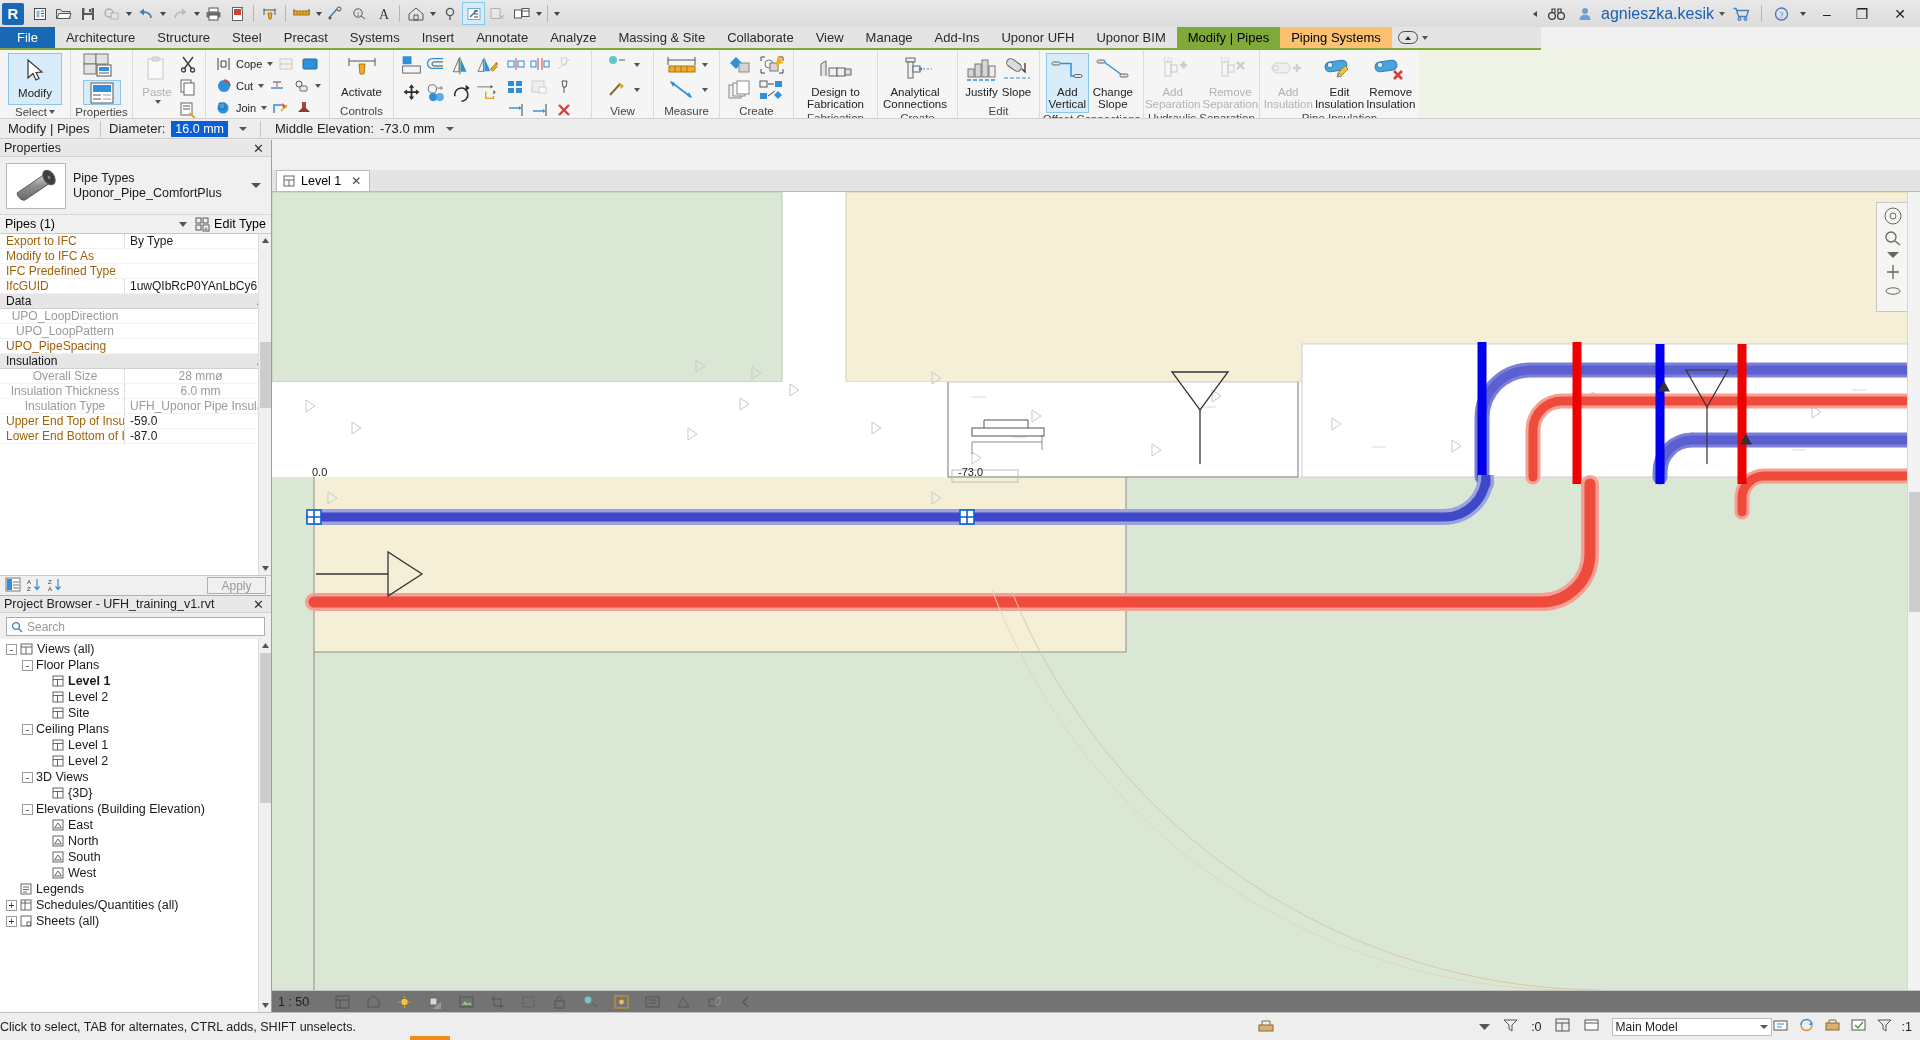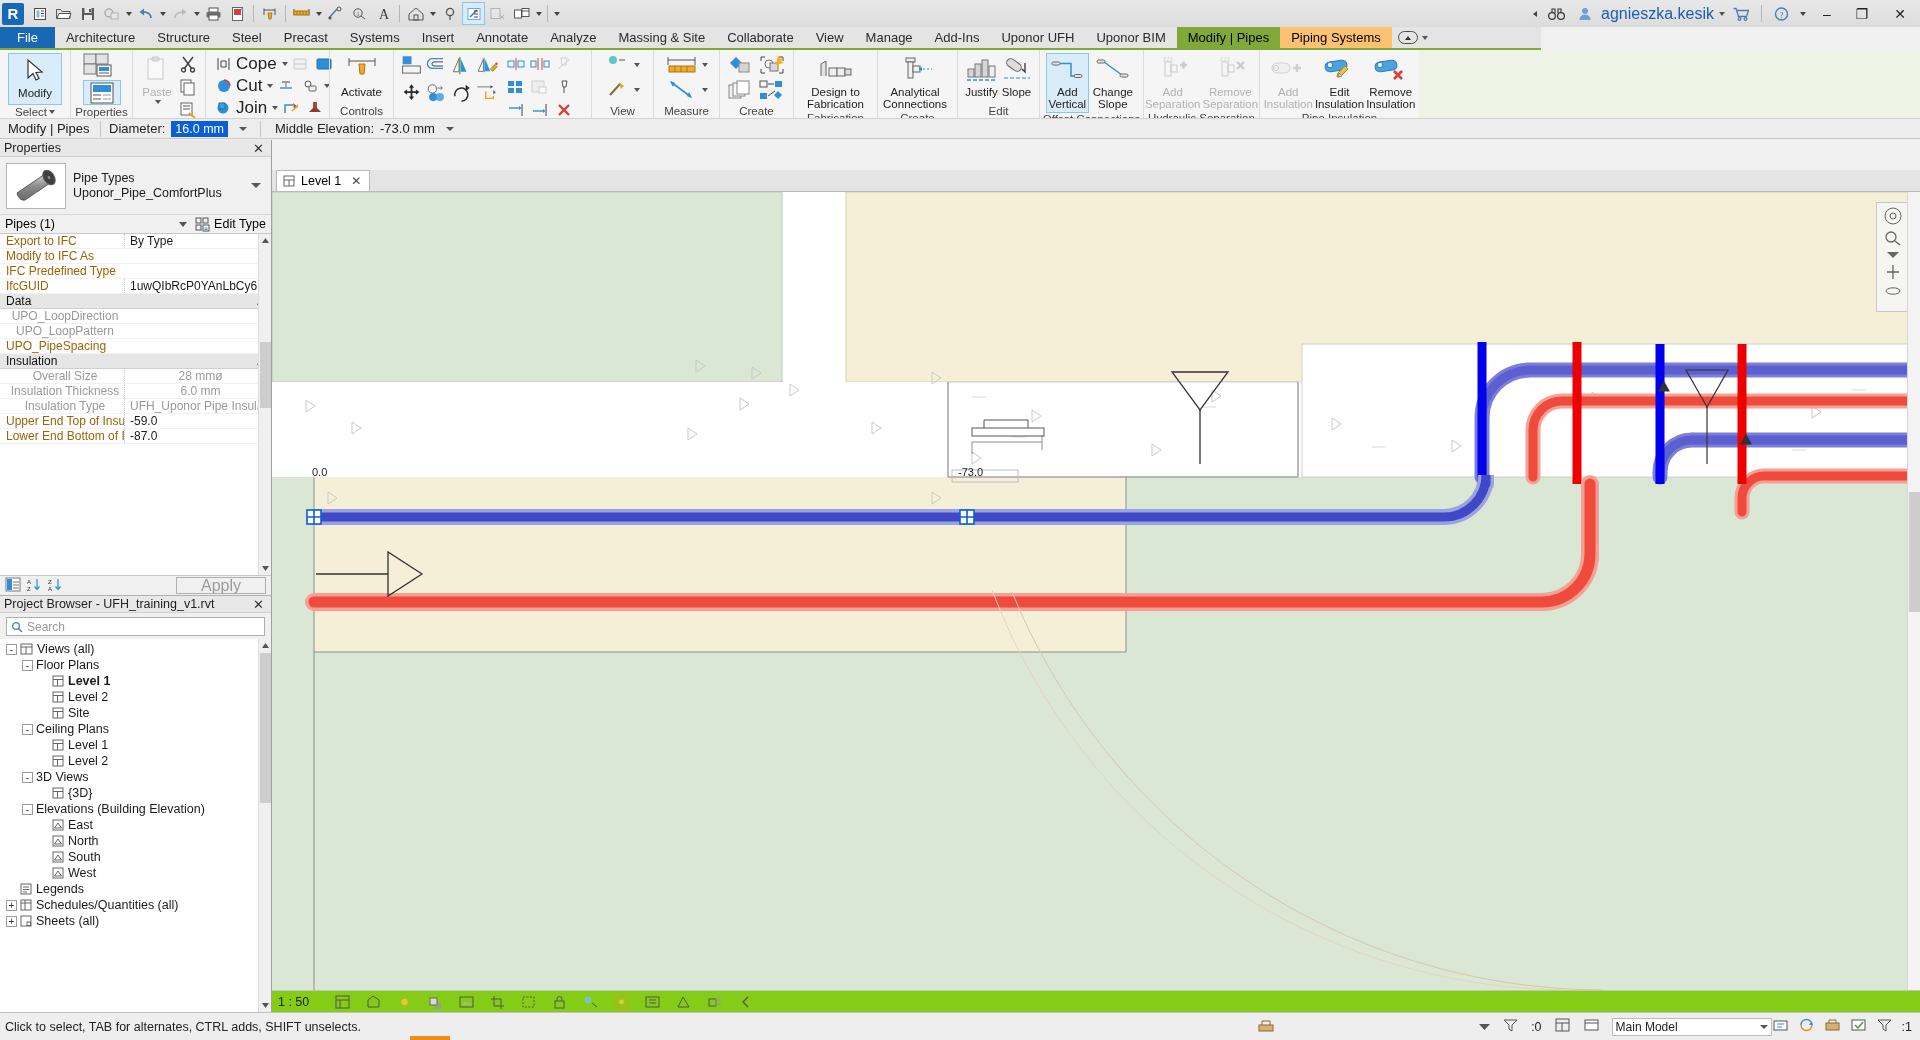--- a/index.html
+++ b/index.html
@@ -83,21 +83,21 @@
     width: 54px; padding: 2px 1px; font-size: 11.5px; color: #222; line-height: 11.5px;
     text-align: center; cursor: default;
   }
   .big-btn.wide { width: 62px; }
   .big-btn.sel { background: #d9ecf9; border: 1px solid #8cc6ea; }
   .big-btn.dis { color: #b2b2b2; }
   .big-btn .ico { height: 30px; display:flex; align-items:center; justify-content:center; margin-bottom: 2px; }
   .big-btn .lbl2 { display:block; }
   .small-btn { width: 23px; height: 22px; display:flex; align-items:center; justify-content:center; }
   .small-row { display: flex; align-items: center; gap: 1px; }
-  .txt-btn { display:flex; align-items:center; gap:3px; font-size:17px; color:#222; height:22px; padding-right:2px;}
+  .txt-btn { display:flex; align-items:center; gap:3px; font-size:11px; color:#222; height:22px; padding-right:2px;}
   .col3 { display: flex; flex-direction: column; gap: 1px; }
   .mini-caret { width:0;height:0;border-left:3px solid transparent;border-right:3px solid transparent;border-top:4px solid #555; margin-left:2px;}
 
   
   .optbar {
     position: absolute; top: 118px; left: 0; width: 1920px; height: 21px;
     background: #ededed; border-top: 1px solid #d2d2d2; border-bottom: 1px solid #c8c8c8;
     display: flex; align-items: center; font-size: 13px; color: #222;
   }
   .optbar .seg { display: flex; align-items: center; height: 21px; padding: 0 8px; }
@@ -155,22 +155,22 @@
     background: #f0f0f0; border-left: 1px solid #ddd;
   }
   .pscroll .thumb { position:absolute; left:1px; width:11px; top: 108px; height:66px; background:#cdcdcd; }
   .pscroll .up, .pscroll .dn { position:absolute; left:0; width:13px; height:13px; display:flex;align-items:center;justify-content:center; background:#f0f0f0;}
   .pscroll .up{top:0;} .pscroll .dn{bottom:0;}
   .props-foot {
     height: 20px; display: flex; align-items: center; gap: 5px; padding: 0 5px;
     border-top: 1px solid #c9c9c9; background: #f0f0f0;
   }
   .apply-btn {
-    margin-left: auto; width: 90px; height: 17px; border: 1px solid #b0b0b0;
-    background: #f0f0f0; color: #9a9a9a; font-size: 16px; display:flex;
+    margin-left: auto; width: 59px; height: 17px; border: 1px solid #b0b0b0;
+    background: #f0f0f0; color: #9a9a9a; font-size: 12px; display:flex;
     align-items:center; justify-content:center;
   }
 
   
   .browser {
     position: absolute; top: 595px; left: 0; width: 272px; height: 417px;
     background: #f0f0f0; border-right: 1px solid #a0a0a0; border-top: 1px solid #b0b0b0;
     display:flex; flex-direction:column;
   }
   .search-wrap { padding: 4px 6px 3px 6px; }
@@ -218,33 +218,33 @@
   }
   .vscroll-r {
     position:absolute; right:0; top:192px; width:13px; height:798px;
     background:#f3f3f3; border-left:1px solid #d6d6d6;
   }
   .vscroll-r .thumb{position:absolute;left:1px;width:11px;top:300px;height:120px;background:#cdcdcd;}
 
   
   .vcb {
     position: absolute; left: 272px; top: 990px; width: 1648px; height: 22px;
-    background: #84cc16; border-top: 1px solid #c4c4c4;
+    background: #737373; border-top: 1px solid #c4c4c4;
     display: flex; align-items: center; gap: 16px; padding-left: 6px; font-size: 12px;
   }
   .vcb .sc { font-size: 12.5px; color: #222; margin-right: 10px; }
   .vcb-ico { width: 15px; height: 15px; display:flex;align-items:center;justify-content:center;}
 
   
   .status {
     position: absolute; left: 0; top: 1012px; width: 1920px; height: 28px;
     background: #eeeeee; border-top: 1px solid #c0c0c0;
     display: flex; align-items: center; font-size: 12.5px; color: #222;
   }
-  .status .msg { padding-left: 5px; }
+  .status .msg { }
   .status .mid { margin-left: auto; display:flex; align-items:center; gap: 12px; }
   .status .right { display:flex; align-items:center; gap: 9px; padding-right: 8px;}
   .combo-flat {
     height: 18px; min-width: 160px; border: 1px solid #bdbdbd; background:#fff;
     display:flex; align-items:center; padding: 0 3px; font-size:12px;
   }
   .combo-flat .dd{margin-left:auto;width:0;height:0;border-left:4px solid transparent;border-right:4px solid transparent;border-top:4px solid #555;}
   .orange-bar {
     position:absolute; left:410px; top:1036px; width:40px; height:4px; background:#f08b1d;
   }

